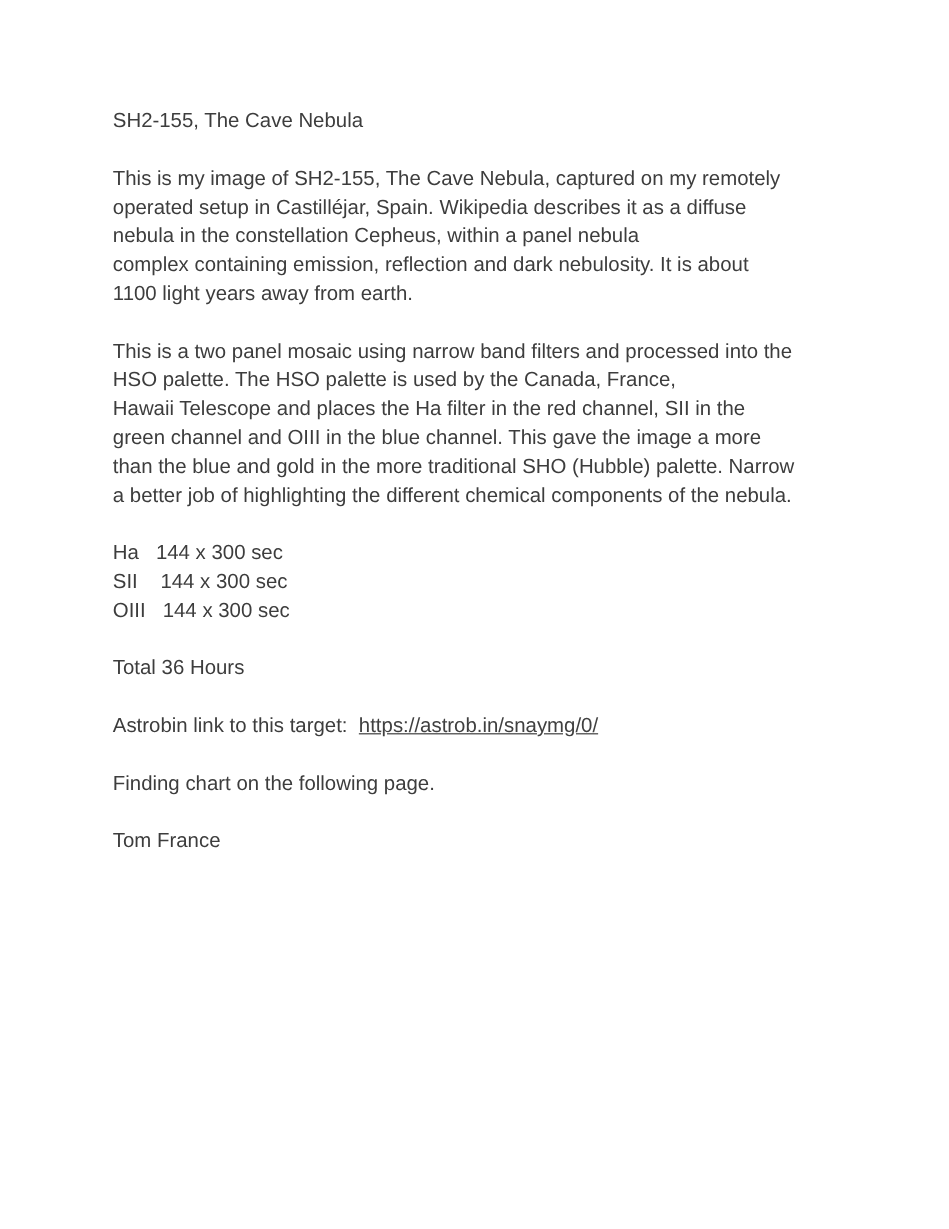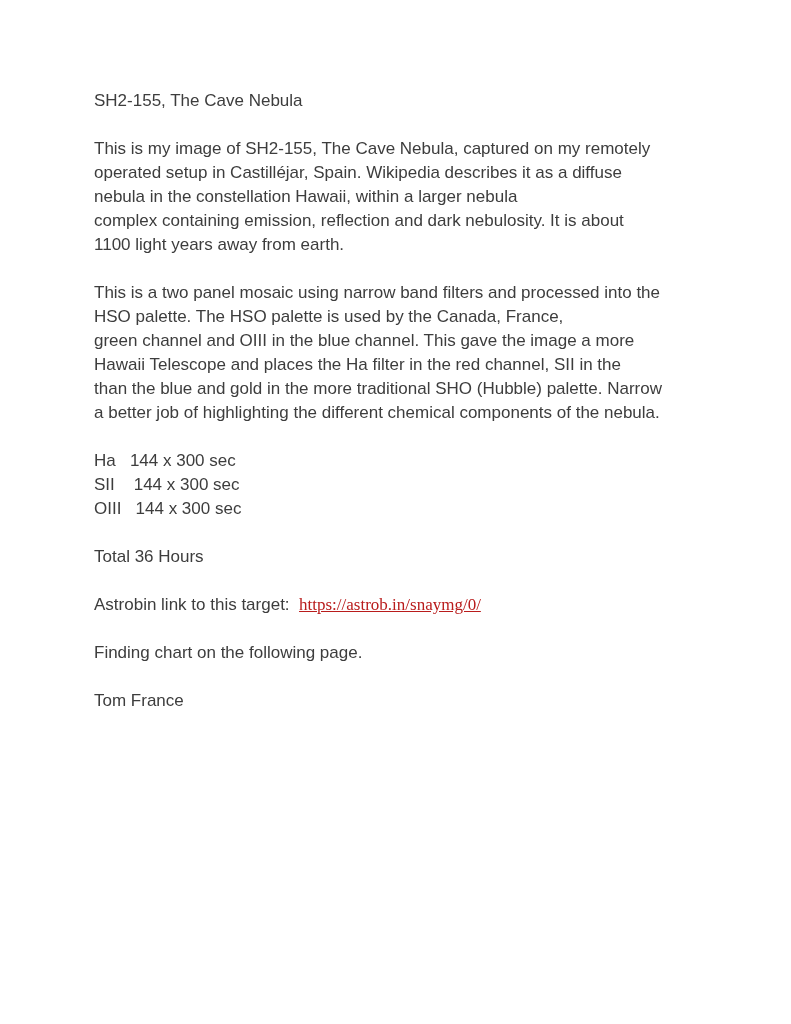--- a/index.html
+++ b/index.html
@@ -32,49 +32,48 @@
     line-height: 24px;
   }
   .doc-block {
     margin: 0 0 24px 0;
   }
   .doc-line {
     white-space: pre-wrap;
     min-height: 24px;
   }
   a.doc-link {
-    color: #b91c1c;
+    color: #404040;
     text-decoration: underline;
     cursor: pointer;
-    font-family: Liberation Serif, serif;
   }
 </style>
 </head>
 <body>
 
 <div class="doc-page">
   <div class="doc-content">
 
     <div class="doc-block">
       <div class="doc-line">SH2-155, The Cave Nebula</div>
     </div>
 
     <div class="doc-block">
       <div class="doc-line">This is my image of SH2-155, The Cave Nebula, captured on my remotely</div>
       <div class="doc-line">operated setup in Castilléjar, Spain. Wikipedia describes it as a diffuse</div>
-      <div class="doc-line">nebula in the constellation Hawaii, within a larger nebula</div>
+      <div class="doc-line">nebula in the constellation Cepheus, within a panel nebula</div>
       <div class="doc-line">complex containing emission, reflection and dark nebulosity. It is about</div>
       <div class="doc-line">1100 light years away from earth.</div>
     </div>
 
     <div class="doc-block">
       <div class="doc-line">This is a two panel mosaic using narrow band filters and processed into the</div>
       <div class="doc-line">HSO palette. The HSO palette is used by the Canada, France,</div>
+      <div class="doc-line">Hawaii Telescope and places the Ha filter in the red channel, SII in the</div>
       <div class="doc-line">green channel and OIII in the blue channel. This gave the image a more</div>
-      <div class="doc-line">Hawaii Telescope and places the Ha filter in the red channel, SII in the</div>
       <div class="doc-line">than the blue and gold in the more traditional SHO (Hubble) palette. Narrow</div>
       <div class="doc-line">a better job of highlighting the different chemical components of the nebula.</div>
     </div>
 
     <div class="doc-block">
       <div class="doc-line">Ha   144 x 300 sec</div>
       <div class="doc-line">SII    144 x 300 sec</div>
       <div class="doc-line">OIII   144 x 300 sec</div>
     </div>
 

